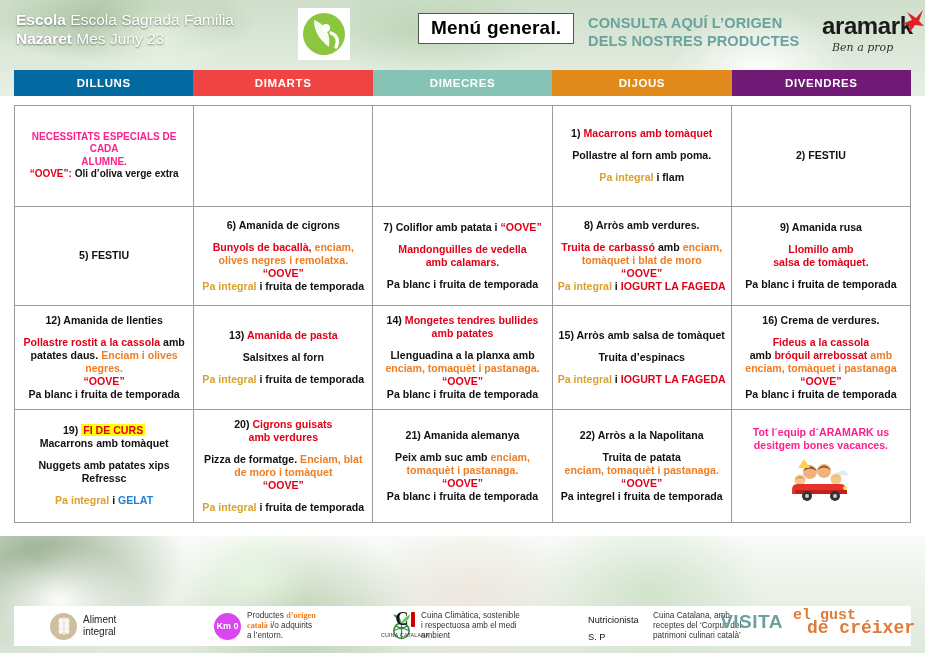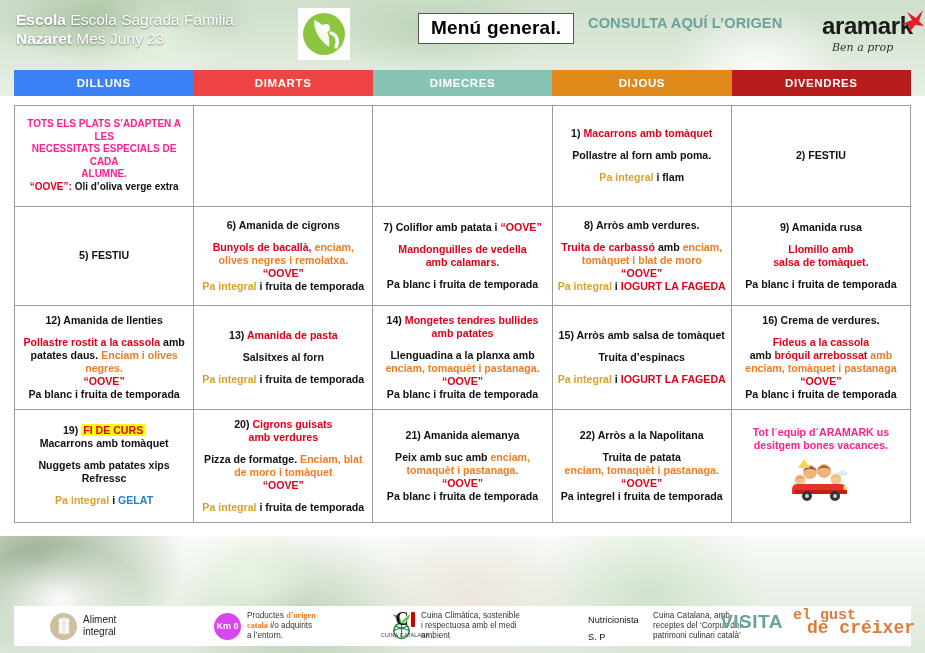--- a/index.html
+++ b/index.html
@@ -138,47 +138,47 @@
       <circle cx="25" cy="17" r="4" fill="#ffffff"></circle>
       <path d="M13 9 C24 13 30 23 28 36 C20 30 13 22 13 9 Z" fill="#ffffff" opacity="0.92"></path>
       <path d="M30 22 C36 24 38 30 35 36" stroke="#ffffff" stroke-width="3.4" fill="none" stroke-linecap="round"></path>
     </svg>
   </div>
 
   <div id="menu-box">Menú general.</div>
 
   <div id="consulta">
     <div>CONSULTA AQUÍ L’ORIGEN</div>
+    <div>DELS NOSTRES PRODUCTES</div>
   </div>
 
   <div id="aramark">
     <div style="position:relative">
       <span class="word">aramark</span>
       <span class="star">
         <svg width="26" height="22" viewBox="0 0 26 22" aria-hidden="true">
           <path d="M4 14 L14 10 L9 2 L18 8 L25 0 L21 11 L26 16 L17 15 L12 22 L11 15 Z" fill="#e01f26"></path>
         </svg>
       </span>
     </div>
     <div class="tag">Ben a prop</div>
   </div>
 </div>
 
 <div id="days">
-    <div class="day" style="background: #3b82f6;">DILLUNS</div>
+    <div class="day" style="background: #0369a1;">DILLUNS</div>
     <div class="day" style="background: #ef4444;">DIMARTS</div>
     <div class="day" style="background: rgb(135, 195, 180);">DIMECRES</div>
     <div class="day" style="background: rgb(223, 138, 27);">DIJOUS</div>
-    <div class="day" style="background: #b91c1c;">DIVENDRES</div>
+    <div class="day" style="background: #701a75;">DIVENDRES</div>
   </div>
 
 <div id="menu-table">
     <div class="trow r1">
       <div class="cell notice">
-        <div class="line"><span class="pink">TOTS ELS PLATS S’ADAPTEN A LES</span></div>
         <div class="line"><span class="pink">NECESSITATS ESPECIALS DE CADA</span></div>
         <div class="line"><span class="pink">ALUMNE.</span></div>
         <div class="line"><span class="red">“OOVE”:</span><span class="dark">  Oli d’oliva verge extra</span></div>
       </div>
       <div class="cell"></div>
       <div class="cell"></div>
       <div class="cell">
         <div class="line"><span class="dark">1) </span><span class="red">Macarrons amb tomàquet</span></div>
         <div class="sp"></div>
         <div class="line"><span class="dark">Pollastre al forn amb poma.</span></div>

